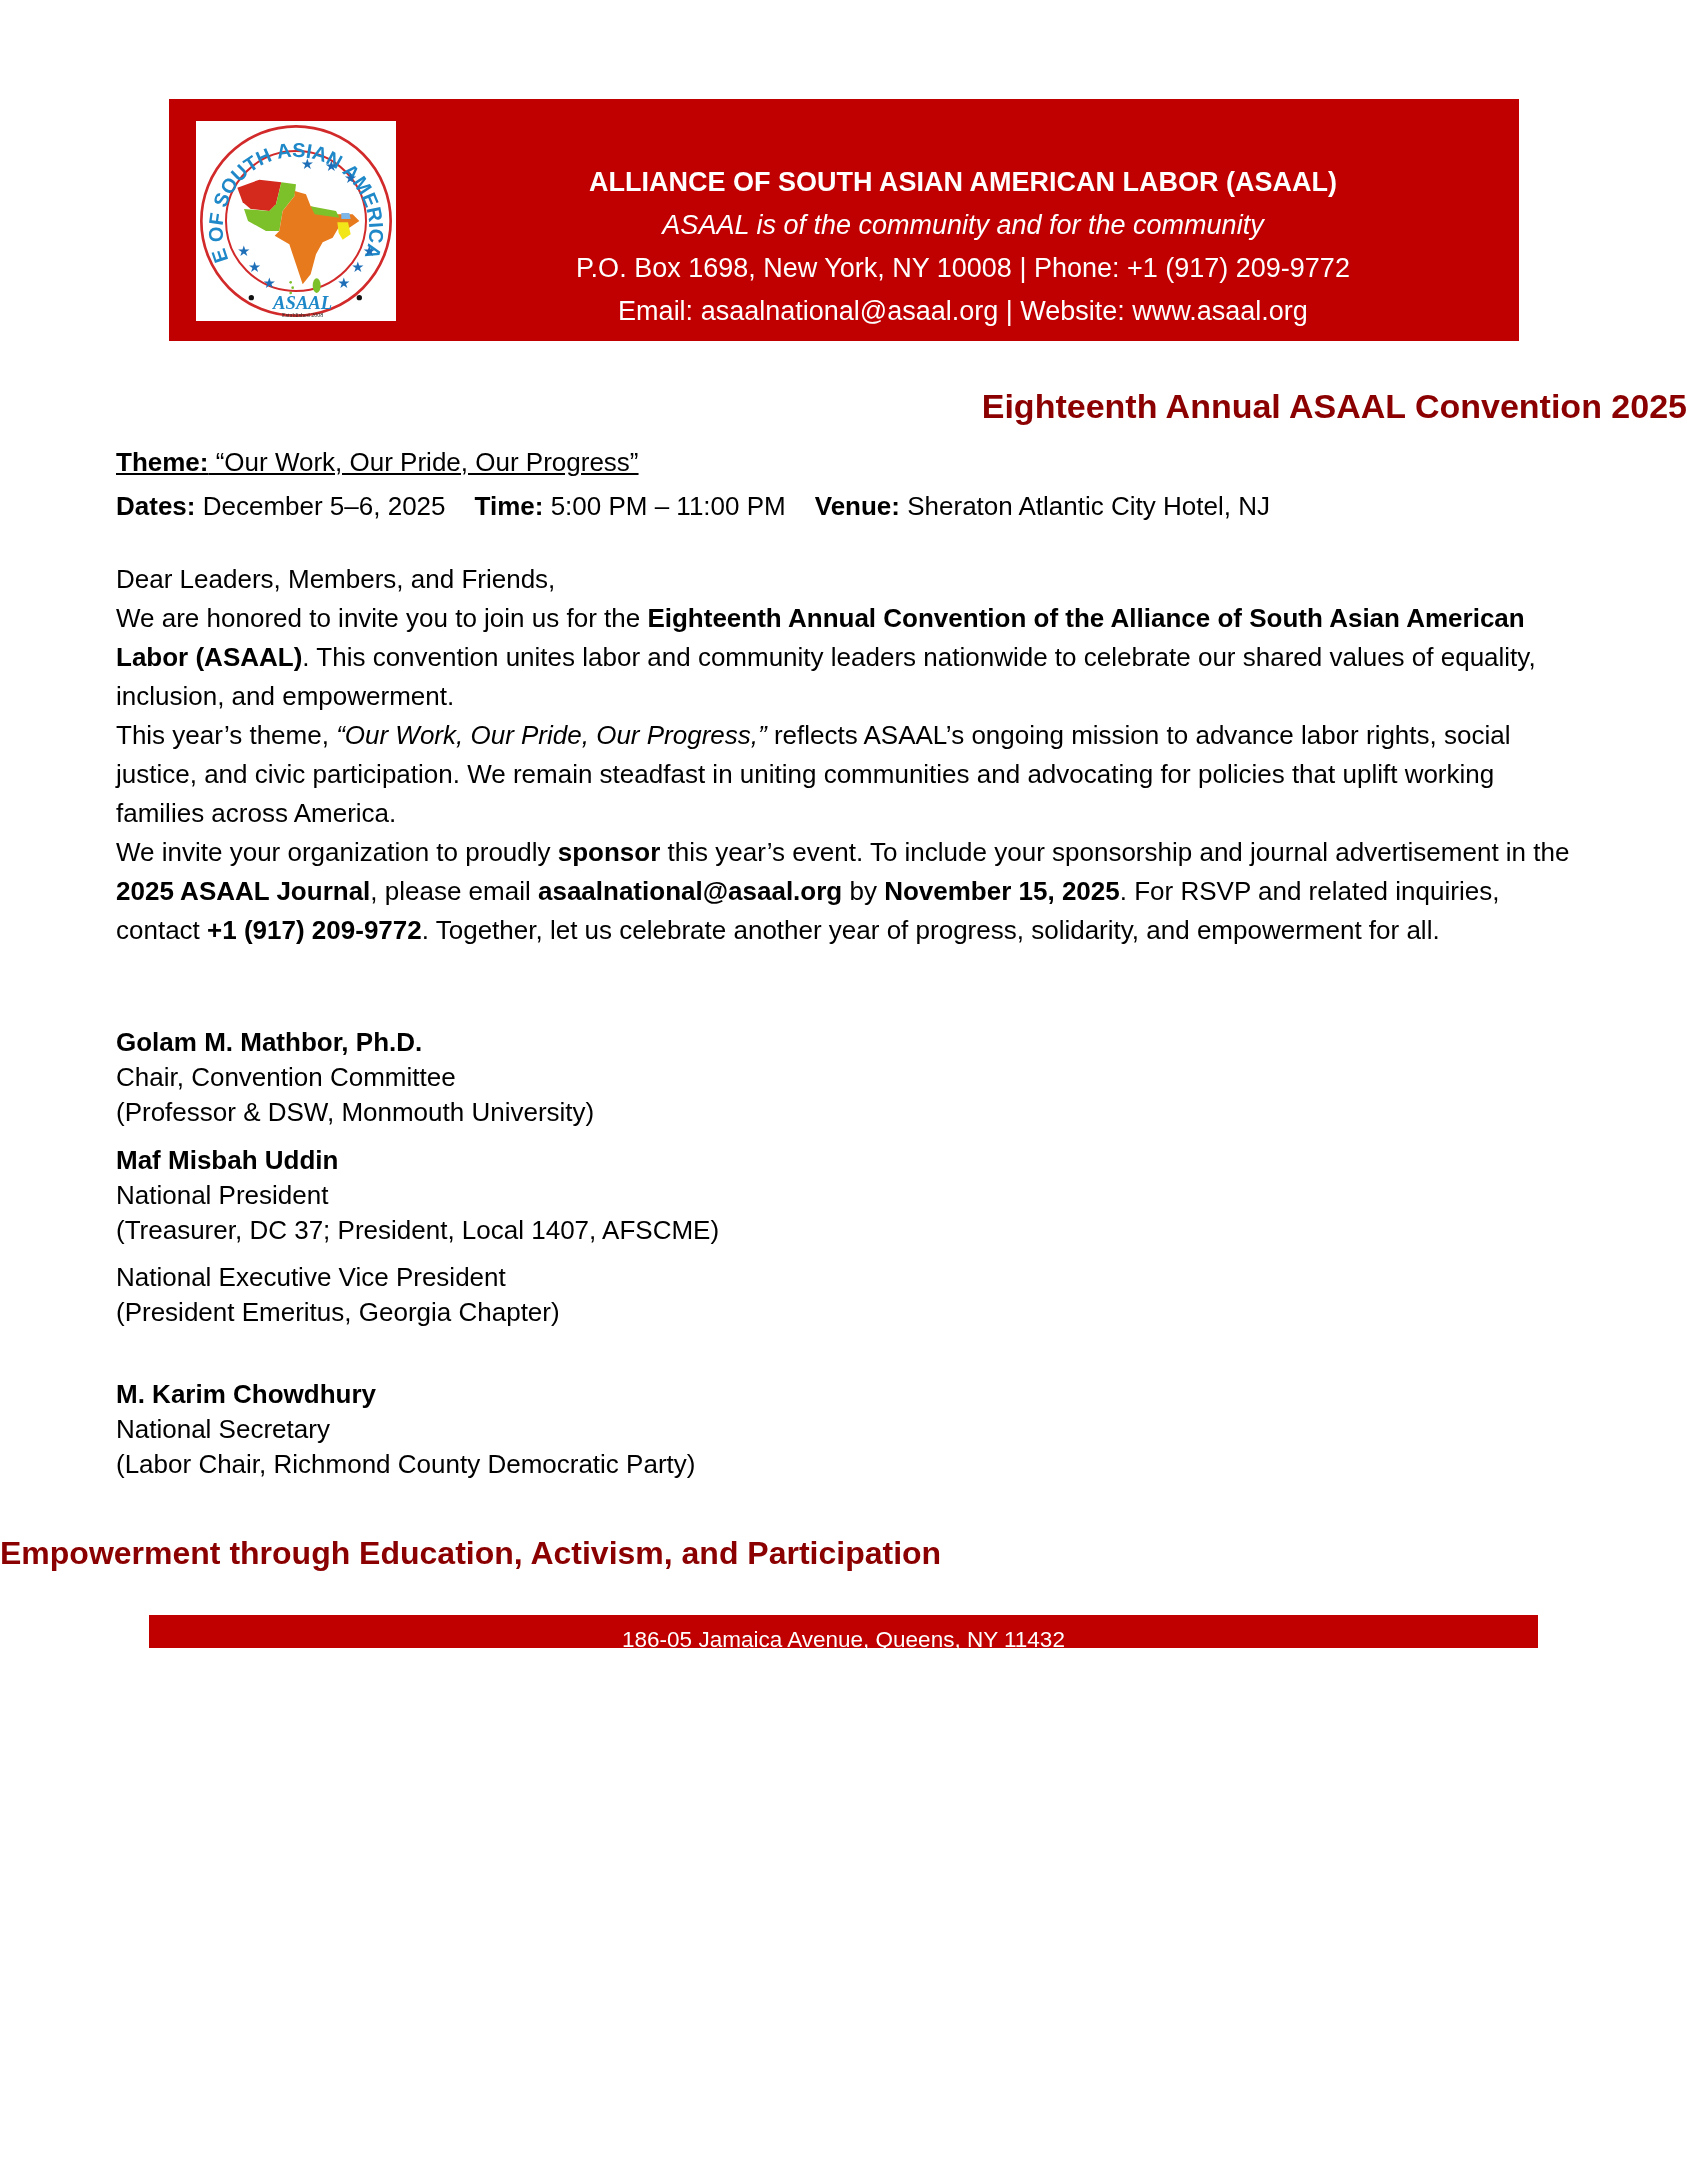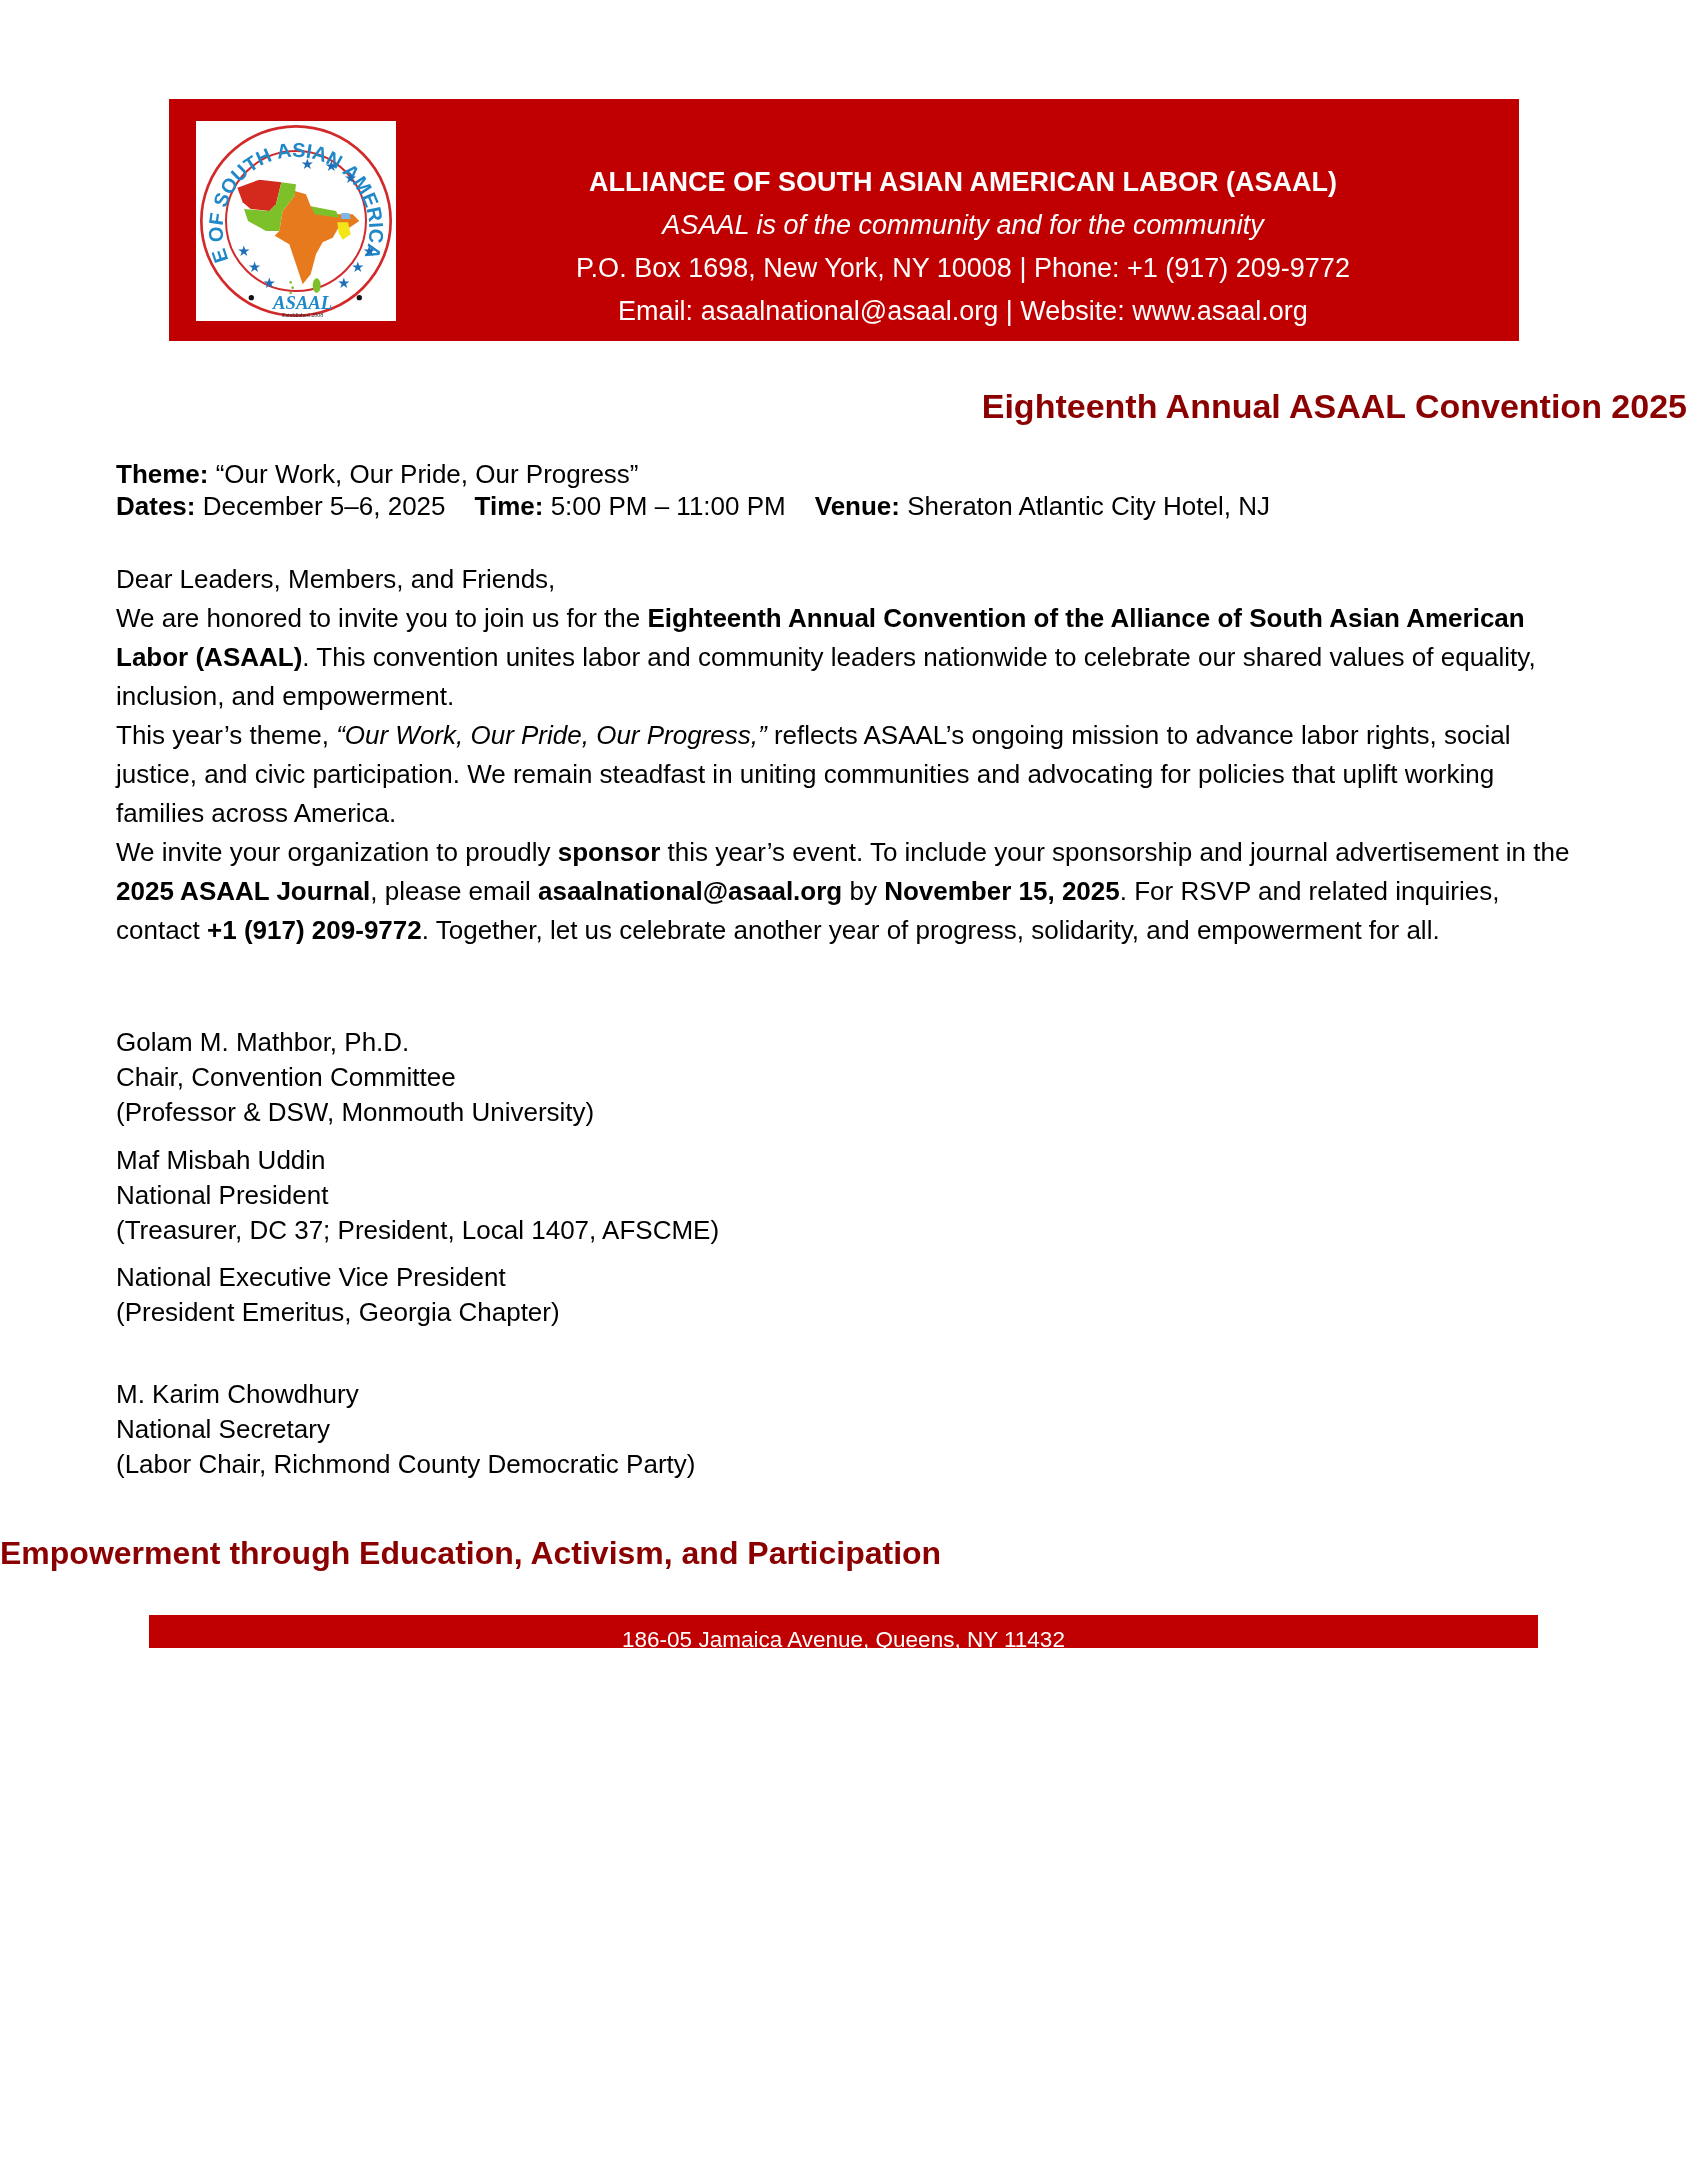--- a/index.html
+++ b/index.html
@@ -13,21 +13,21 @@
                  width: 966px; }
   .header-text div { font-size: 27px; line-height: 36px; margin-top: 7px; }
   .org-name { font-weight: bold; }
   .tagline { font-style: italic; }
   .event-title { position: absolute; left: 0; width: 1687px; top: 387px; text-align: right;
                  color: #8b0000; font-weight: bold; font-size: 34px; }
   .line { position: absolute; left: 116px; font-size: 26px; line-height: 38px; white-space: nowrap; }
   .body-para { position: absolute; left: 116px; width: 1456px; font-size: 26px; line-height: 39px; }
   .sp { display: inline-block; width: 29px; }
   .sig { position: absolute; left: 116px; font-size: 26px; line-height: 35px; }
-  .sig .name { font-weight: normal; }
+  .sig .name { font-weight: bold; }
   .motto { position: absolute; left: 0; width: 1687px; top: 1535px; text-align: left;
            color: #8b0000; font-weight: bold; font-size: 32px; }
   .footer-bar { position: absolute; left: 149px; top: 1615px; width: 1389px; height: 33px;
                 background: #c00000; color: #fff; text-align: center; font-size: 22.5px; line-height: 50px; }
 </style>
 </head>
 <body>
 
 <div class="header-bar">
   <div class="logo">
@@ -72,21 +72,21 @@
   <div class="header-text">
     <div class="org-name">ALLIANCE OF SOUTH ASIAN AMERICAN LABOR (ASAAL)</div>
     <div class="tagline">ASAAL is of the community and for the community</div>
     <div>P.O. Box 1698, New York, NY 10008 | Phone: +1 (917) 209-9772</div>
     <div>Email: asaalnational@asaal.org | Website: www.asaal.org</div>
   </div>
 </div>
 
 <div class="event-title">Eighteenth Annual ASAAL Convention 2025</div>
 
-<div class="line" style="top:455px;">
+<div class="line" style="top:443px;text-decoration:underline;">
   <b>Theme:</b><span> “Our Work, Our Pride, Our Progress”</span>
 </div>
 
 <div class="line" style="top:487px;">
   <b>Dates:</b><span> December 5–6, 2025</span><span class="sp"></span><b>Time:</b><span> 5:00 PM – 11:00 PM</span><span class="sp"></span><b>Venue:</b><span> Sheraton Atlantic City Hotel, NJ</span>
 </div>
 
 <div class="body-para" style="top:560px;">
   <div>Dear Leaders, Members, and Friends,</div>
   <div><span>We are honored to invite you to join us for the </span><b>Eighteenth Annual Convention of the Alliance of South Asian American Labor (ASAAL)</b><span>. This convention unites labor and community leaders nationwide to celebrate our shared values of equality, inclusion, and empowerment.</span></div>

